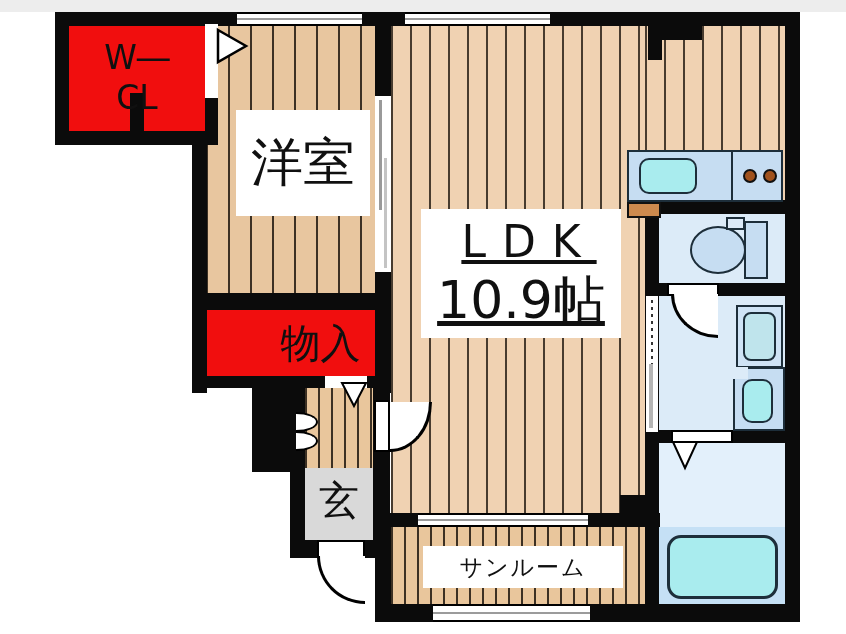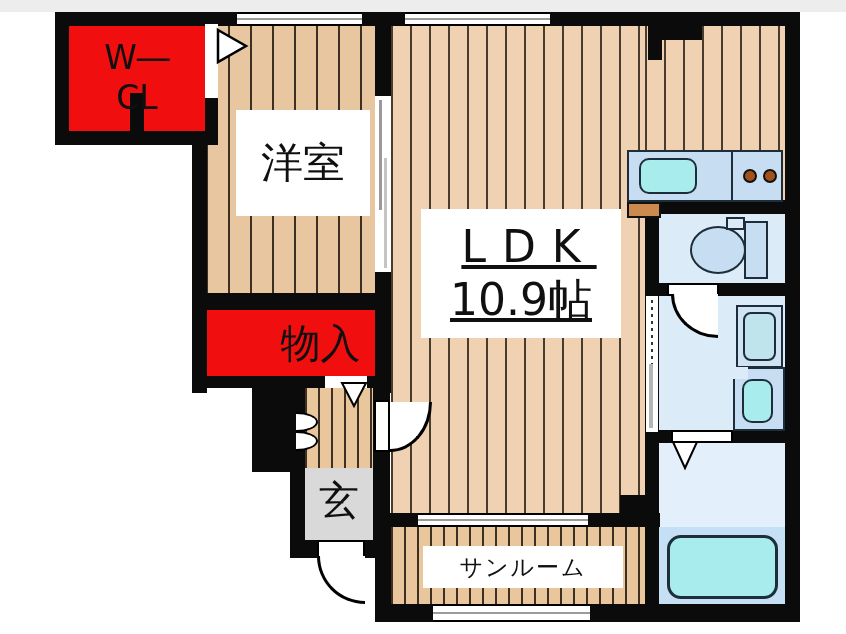--- a/index.html
+++ b/index.html
@@ -20,24 +20,24 @@
   .win i{position:absolute;left:0;right:0;top:50%;height:2px;margin-top:-1px;background:#9b9b9b;}
   .leaf{position:absolute;background:#fff;border:2px solid #000;box-sizing:border-box;}
   .arc{position:absolute;background:#fff;box-sizing:border-box;}
   .arc-bl{border-left:3px solid #000;border-bottom:3px solid #000;border-bottom-left-radius:100%;}
   .arc-br{border-right:3px solid #000;border-bottom:3px solid #000;border-bottom-right-radius:100%;}
   .fix{position:absolute;box-sizing:border-box;border:2px solid #1d2e3a;background:#c6ddf2;}
   .cyan{background:#a9ecee;}
   .bump{position:absolute;background:#fff;border:2px solid #000;border-left:none;box-sizing:border-box;border-radius:0 100% 100% 0 / 0 50% 50% 0;}
   .lblbox{position:absolute;background:#fff;display:flex;flex-direction:column;align-items:center;justify-content:center;text-align:center;color:#101010;}
   .lbltxt{position:absolute;display:flex;flex-direction:column;align-items:center;justify-content:center;text-align:center;color:#101010;}
-  .west-name{font-size:42px;line-height:1.15;}
+  .west-name{font-size:52px;line-height:1.15;}
   .west-size{font-size:40px;line-height:1.15;}
   .ldk-name{font-size:44px;line-height:1.2;letter-spacing:16px;text-indent:16px;}
-  .ldk-size{font-size:44px;line-height:1.2;}
+  .ldk-size{font-size:52px;line-height:1.2;}
   .wcl-line{font-size:33px;line-height:1.2;font-weight:500;}
   .storage-name{font-size:40px;}
   .genkan-name{font-size:40px;}
   .sun-name{font-size:23px;letter-spacing:2px;}
   svg{position:absolute;overflow:visible;}
 </style>
 </head>
 <body>
 
 <div id="plan">

